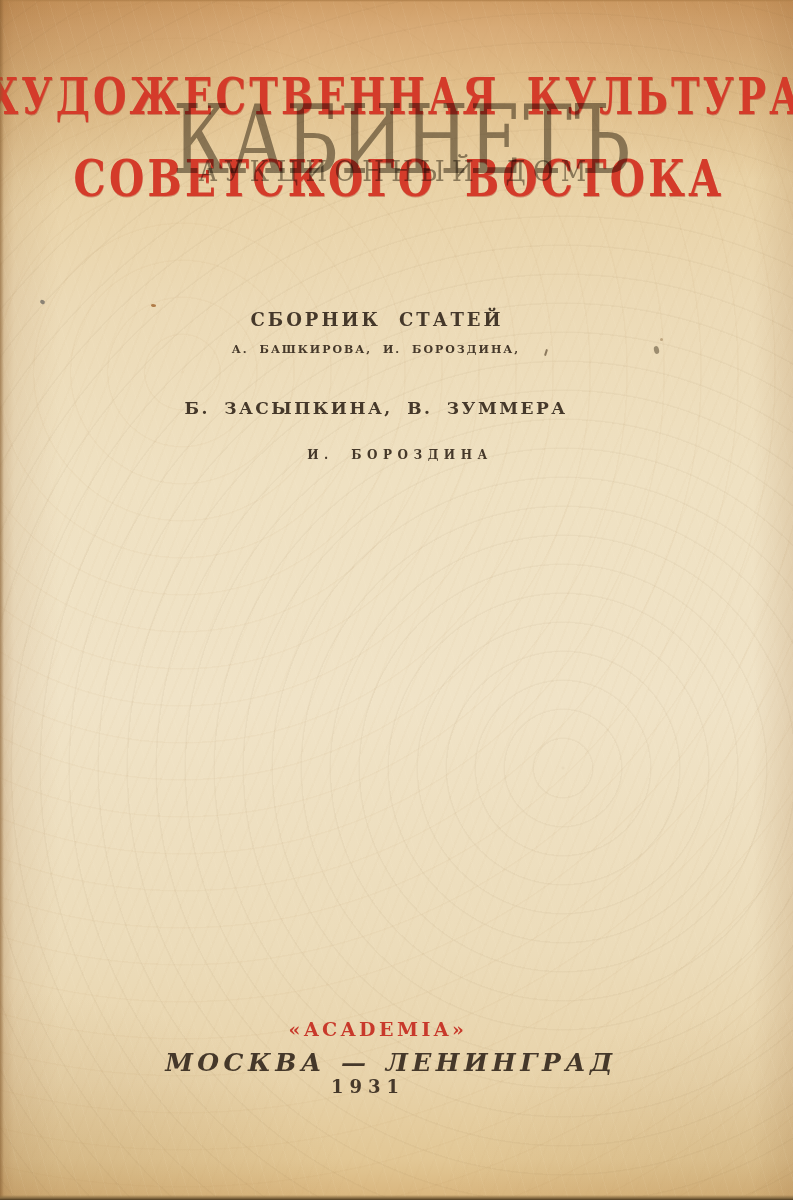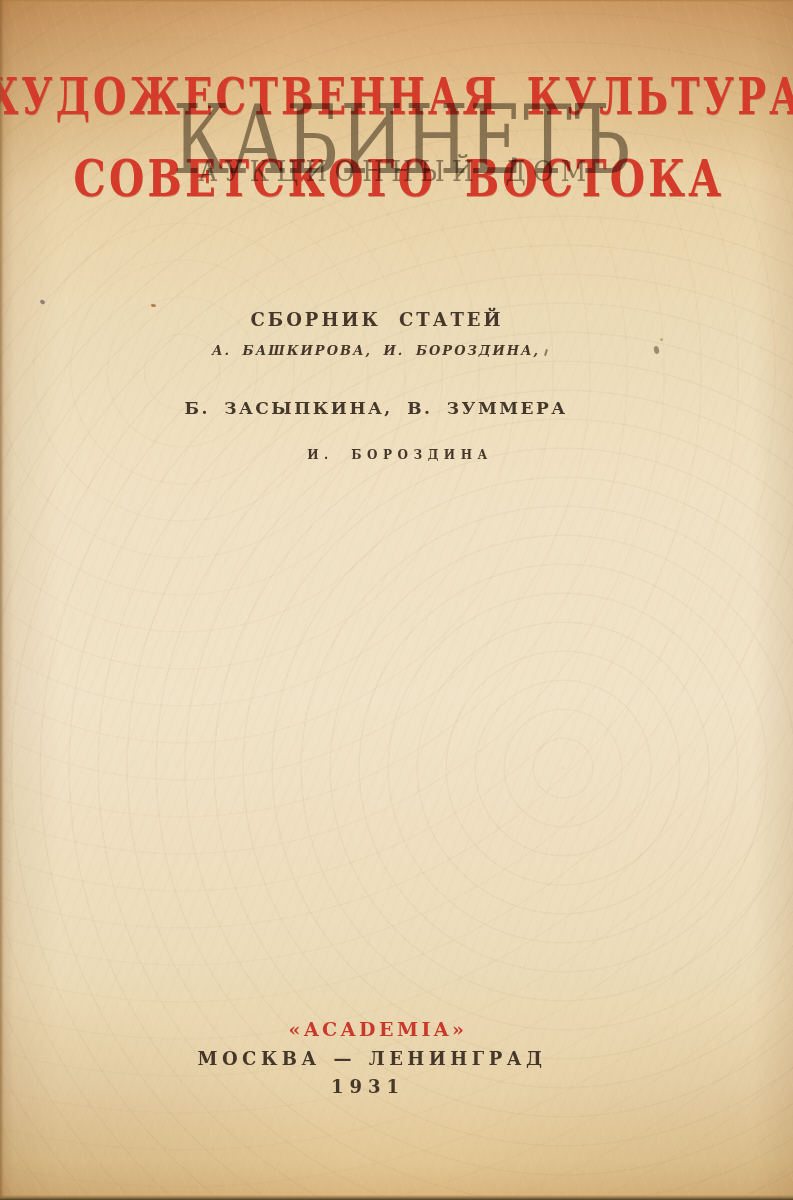--- a/index.html
+++ b/index.html
@@ -56,29 +56,29 @@
     letter-spacing: 4px;
     word-spacing: 14px;
     text-shadow: 0.5px 0.5px 0 rgba(170,40,25,.4);
   }
   .title-l1 { left: 396px; top: 72px;  transform: translateX(-50%) scaleX(0.77); }
   .title-l2 { left: 399px; top: 154px; transform: translateX(-50%) scaleX(0.81); }
 
   
   .ink { color: var(--ink, #45382a); }
   .subtitle    { left: 377px; top: 311px; font-size: 18px; letter-spacing: 3px; word-spacing: 9px; }
-  .author-1    { left: 376px; top: 344px; font-size: 13px; letter-spacing: 2px; word-spacing: 5px; font-style: italic; }
+  .author-1    { left: 376px; top: 344px; font-size: 11px; letter-spacing: 2px; word-spacing: 5px; }
   .author-2    { left: 376px; top: 372px; font-size: 17px; letter-spacing: 3px; word-spacing: 7px; }
   .author-3    { left: 376px; top: 400px; font-size: 17px; letter-spacing: 2.5px; word-spacing: 6px; }
   .editor-lbl  { left: 377px; top: 434px; font-size: 17px; letter-spacing: 4px; word-spacing: 10px; }
   .editor-name { left: 373px; top: 449px; font-size: 12px; letter-spacing: 5.5px; word-spacing: 8px; margin-left: 27px; }
 
   
   .publisher { left: 378px; top: 1020px; font-size: 19px; letter-spacing: 3.5px; color: var(--imprint-red, #c8392b); }
-  .cities    { left: 372px; top: 1050px; font-size: 18px; letter-spacing: 4.5px; word-spacing: 2px; }
+  .cities    { left: 391px; top: 1050px; font-size: 25px; letter-spacing: 4.5px; word-spacing: 2px; font-style: italic; }
   .year      { left: 368px; top: 1078px; font-size: 18px; letter-spacing: 6px; }
 
   
   .wm {
     position: absolute; z-index: 5;
     white-space: nowrap; line-height: 1;
     color: var(--watermark, #6e685a);
     mix-blend-mode: multiply;
     opacity: .72;
     font-weight: normal;

